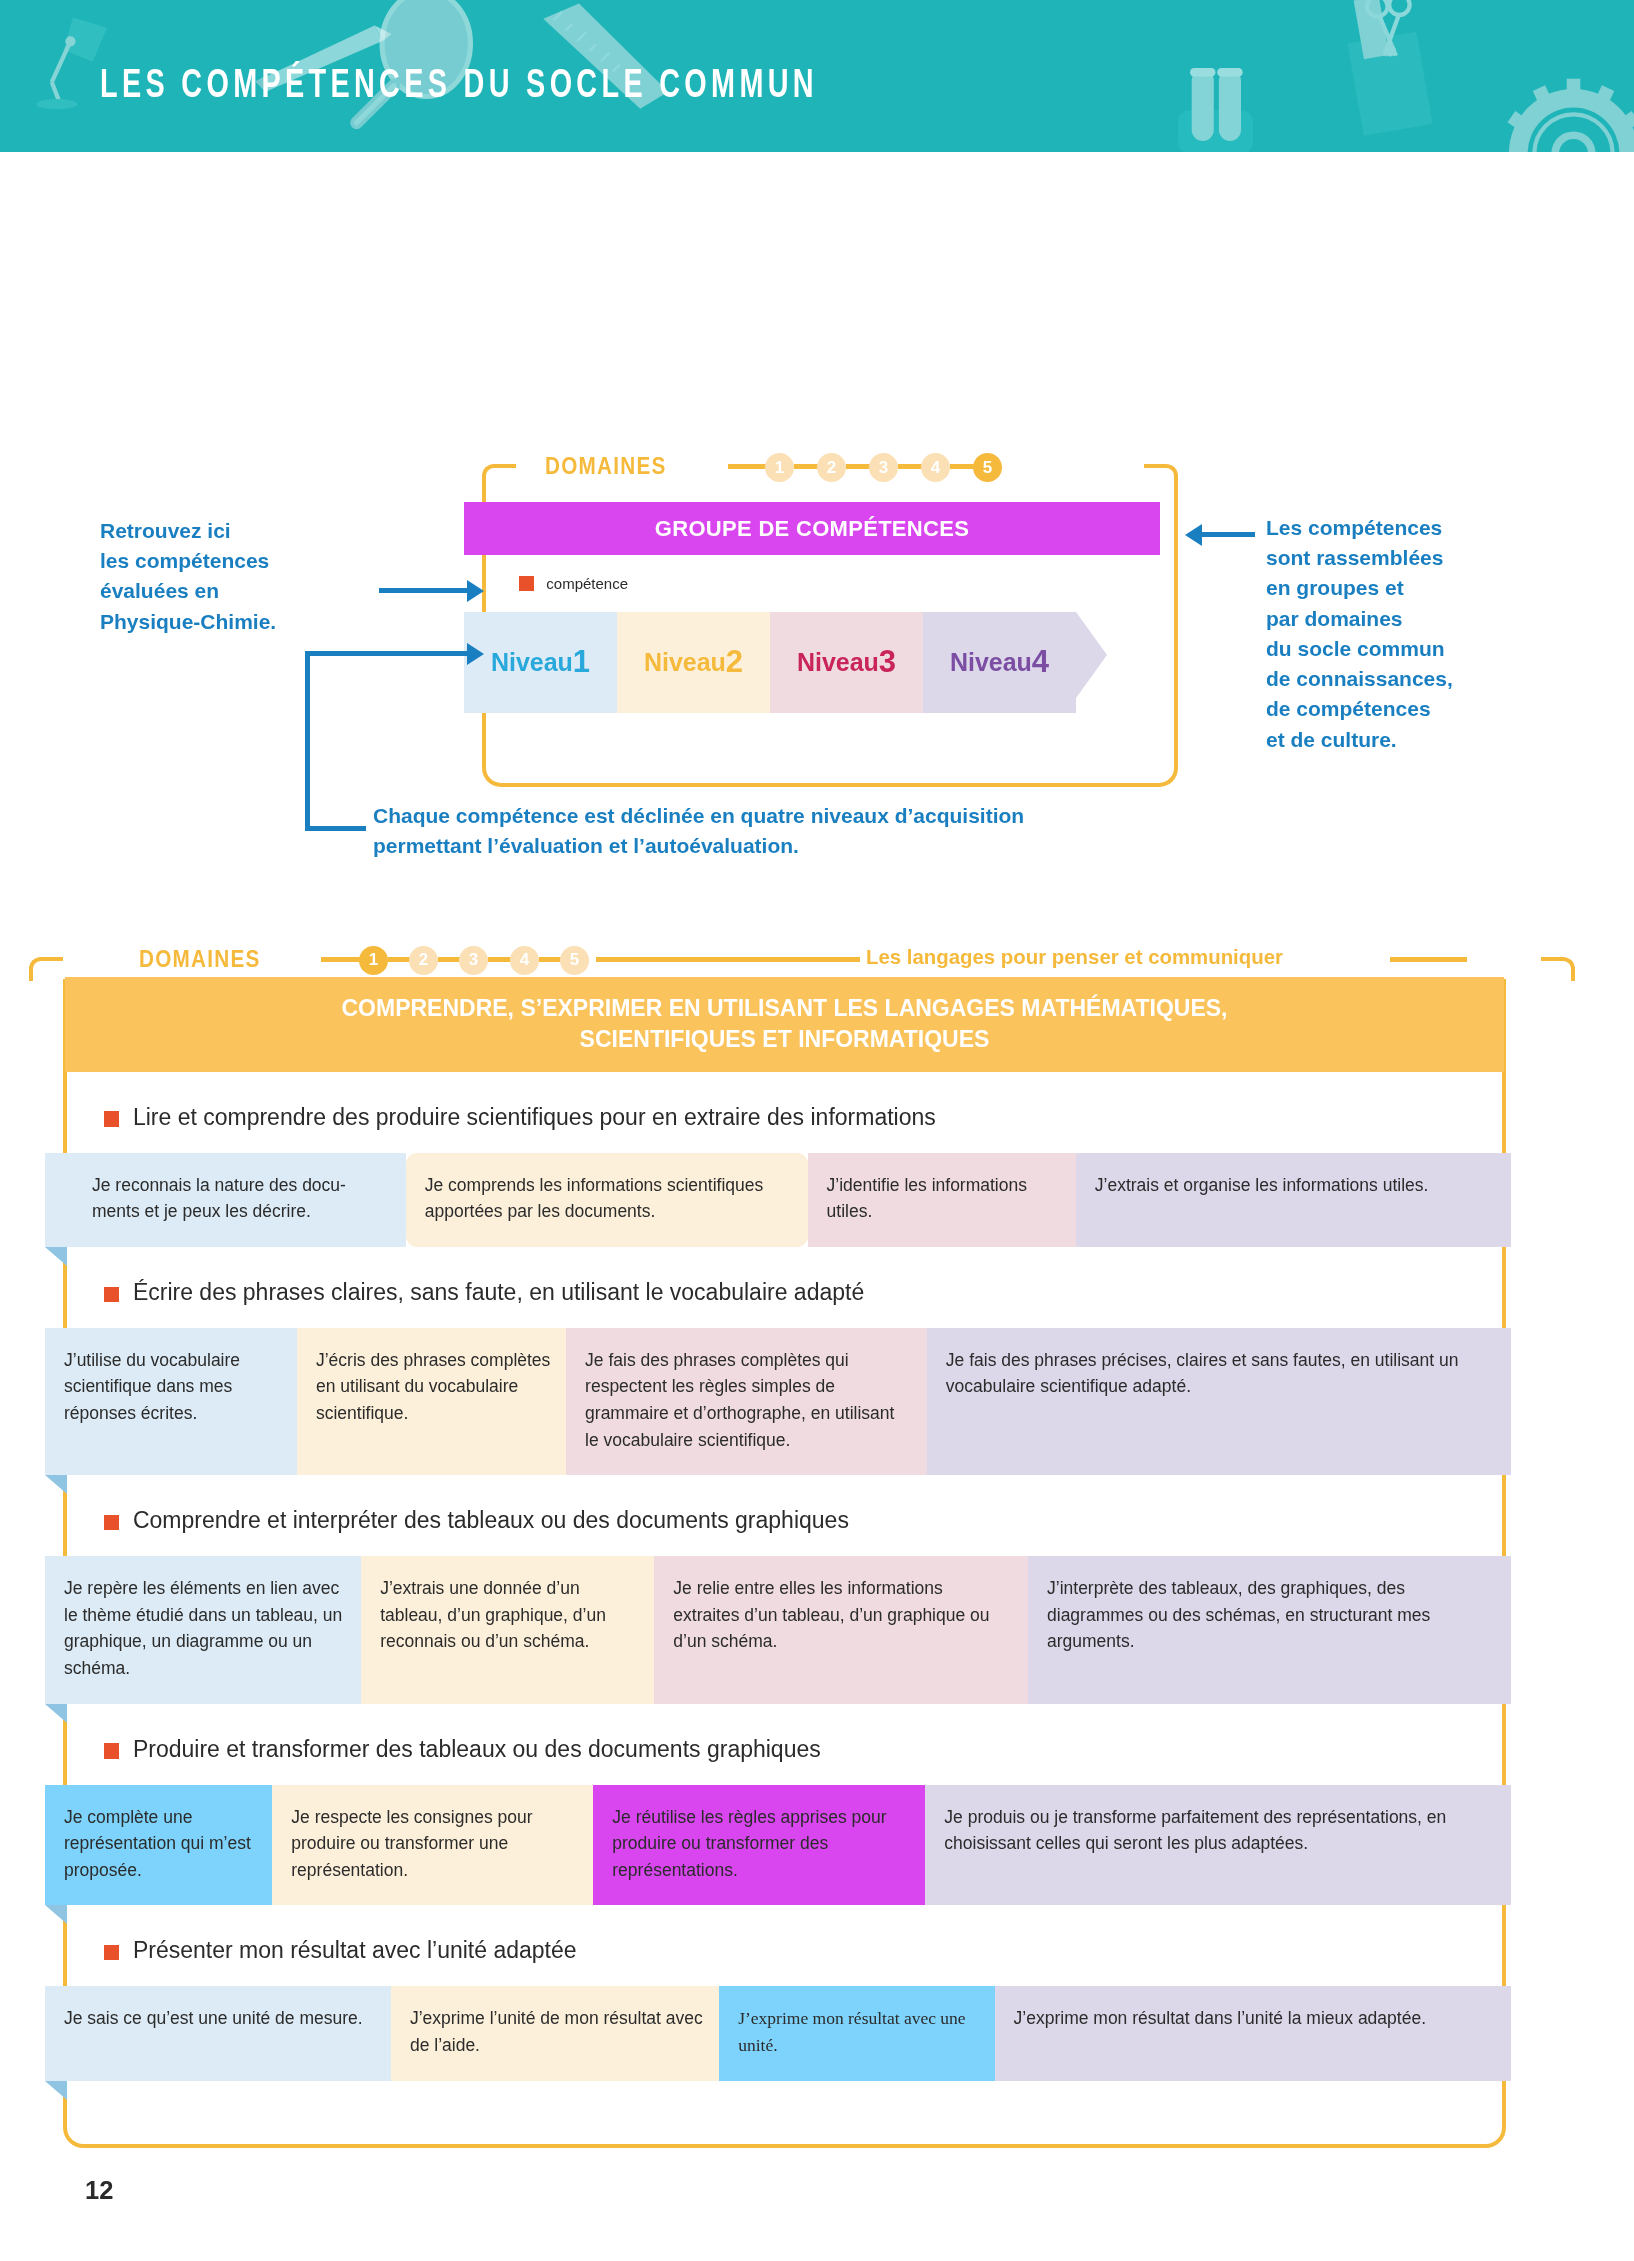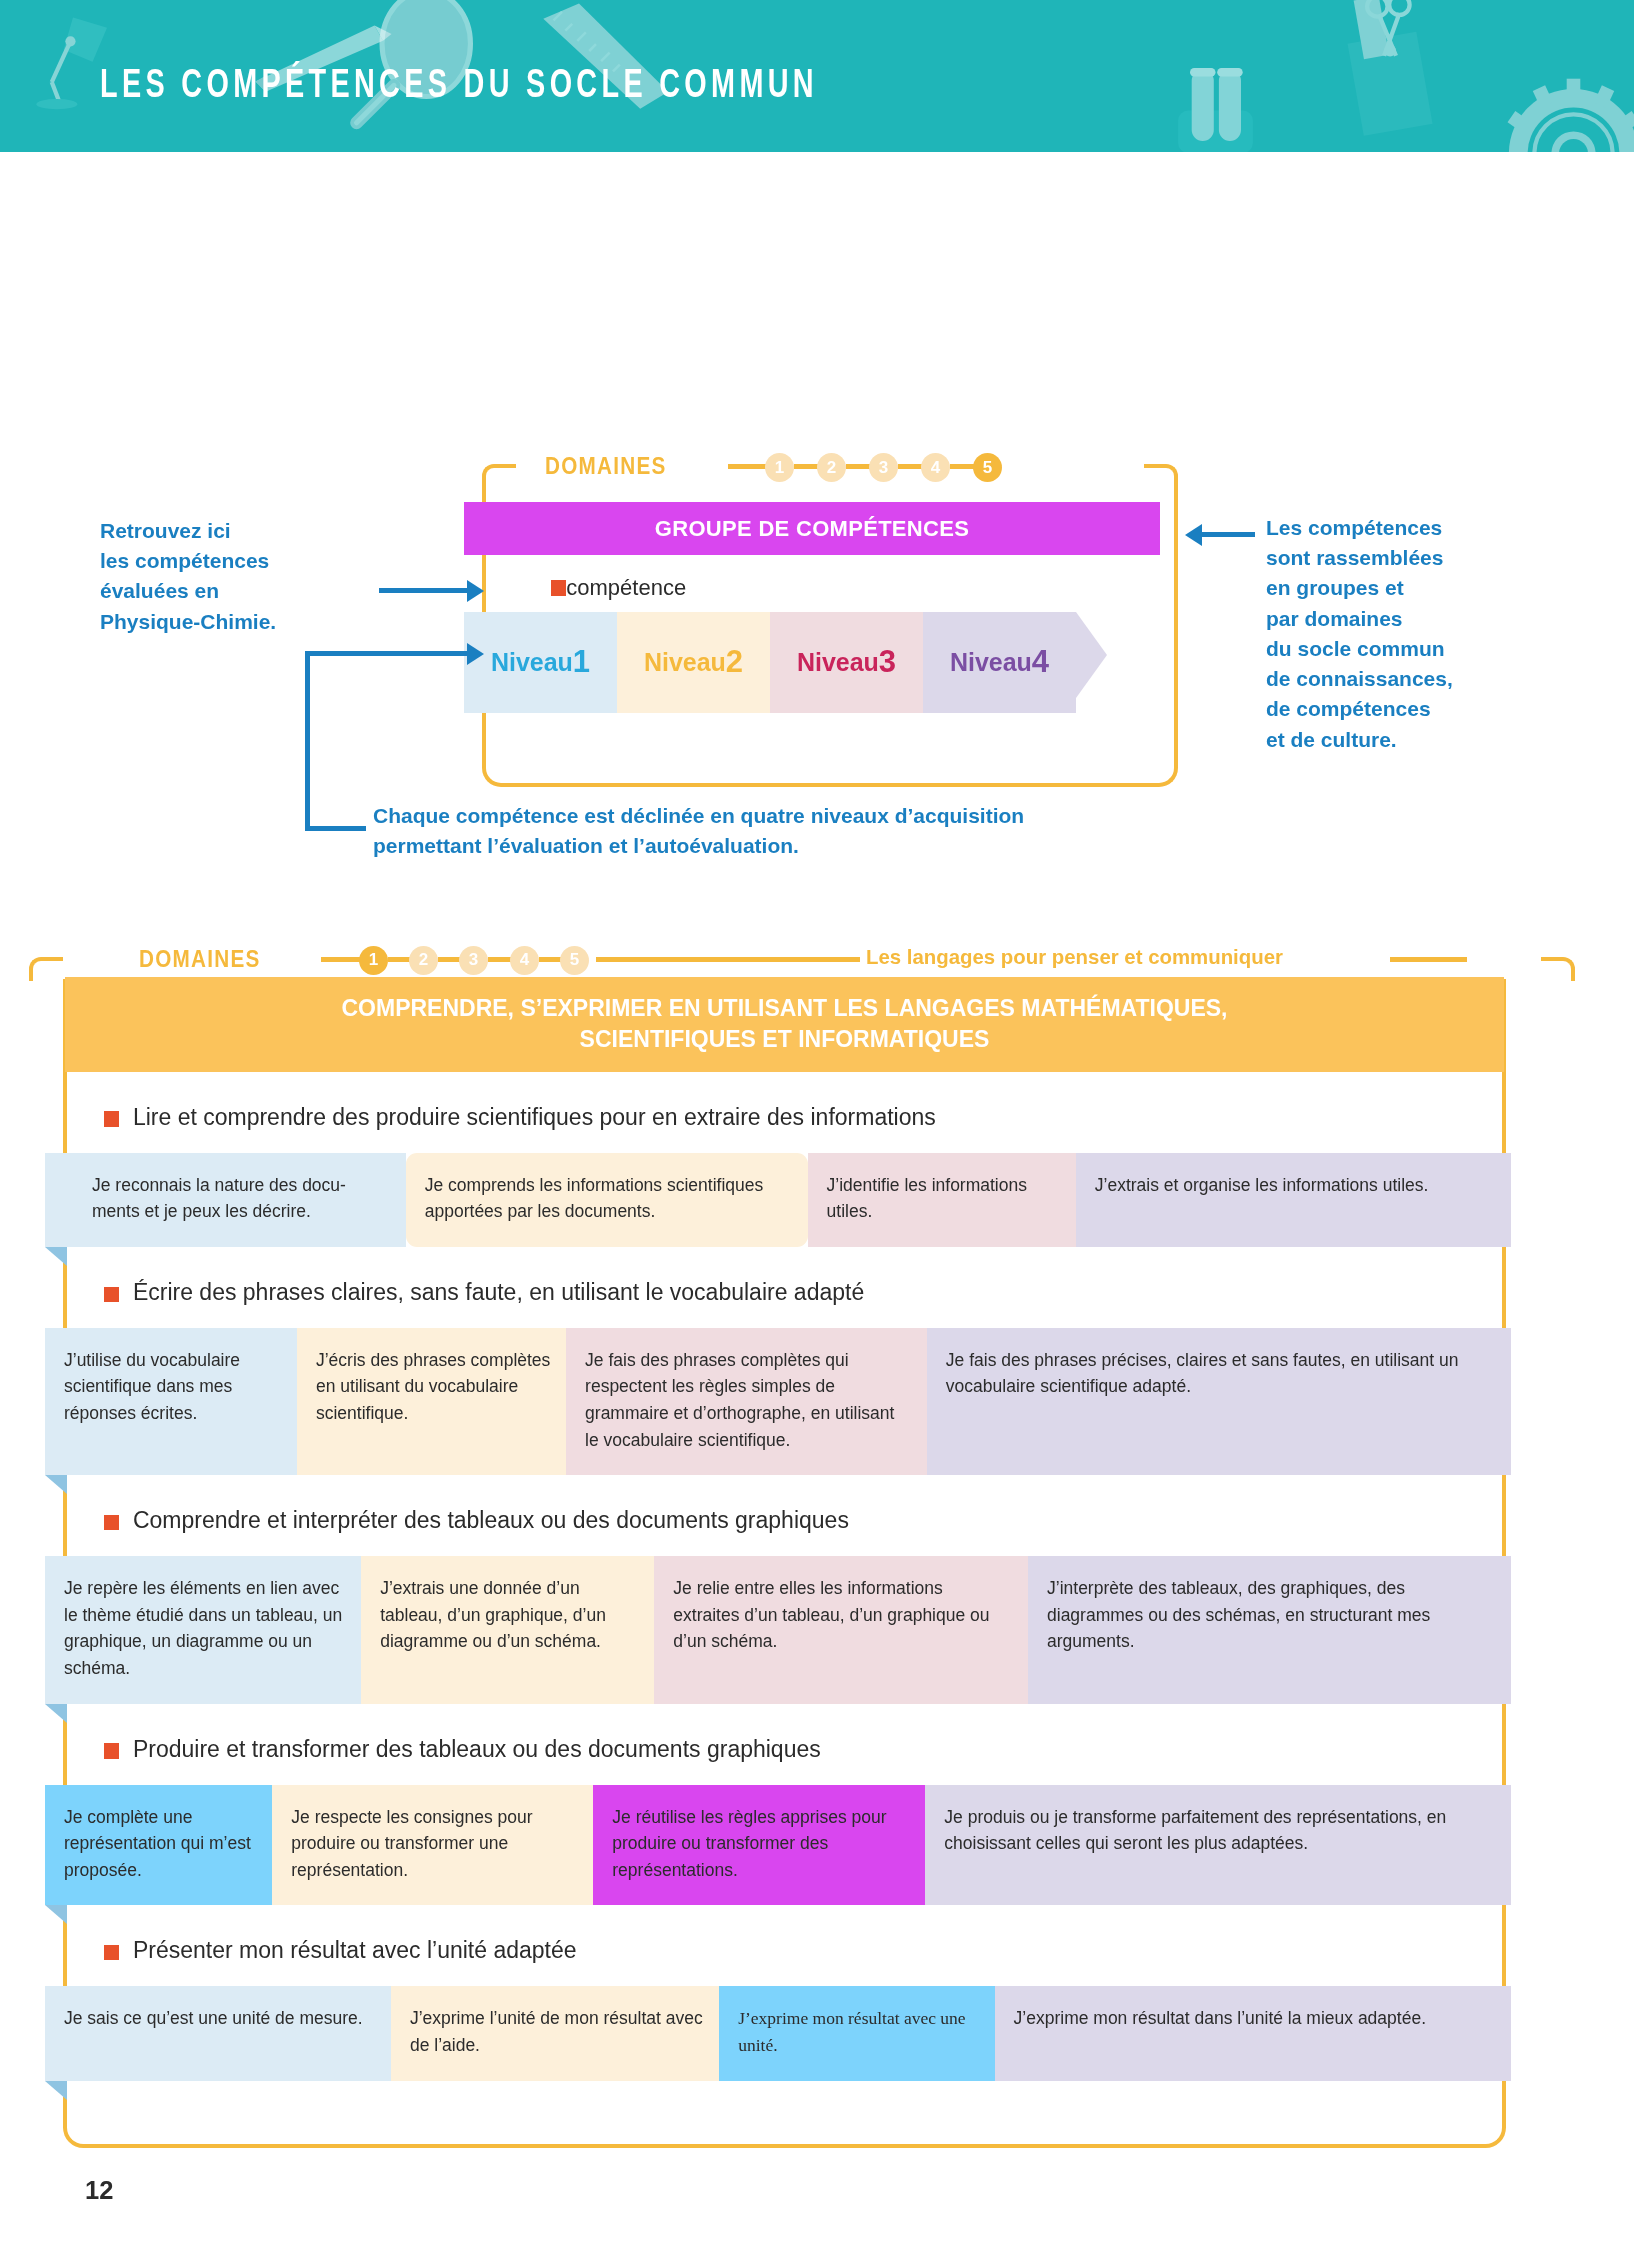--- a/index.html
+++ b/index.html
@@ -86,22 +86,22 @@
     background: #d946ef;
     display: flex; align-items: center; justify-content: center;
     color: #ffffff; font-weight: bold; font-size: 22px;
     letter-spacing: 0.3px;
     font-family: "Liberation Sans Narrow", "Liberation Sans", sans-serif;
     transform: none;
   }
 
   .legend-comp {
     position: absolute; left: 519px; top: 423px;
-    display: flex; align-items: center; 
-    font-size: 22px; color: #2B2B2B; margin-left: 32px;
+    display: flex; align-items: center; gap: 12px;
+    font-size: 15px; color: #2B2B2B;
   }
   .bullet-sq { width: 15.3px; height: 15.3px; background: #E8512A; display: inline-block; }
 
   .legend-levels { position: absolute; left: 464px; top: 460px; display: flex; height: 85px; }
   .legend-lvl {
     width: 153px; height: 101px;
     display: flex; flex-direction: row;
     align-items: center; justify-content: center;
     font-family: "Liberation Sans Narrow", "Liberation Sans", sans-serif;
     font-weight: bold;
@@ -395,21 +395,21 @@
           </div>
         </div>
       </div>
       <div class="comp">
         <div class="comp-head">
           <span class="bullet-sq"></span>
           <span>Comprendre et interpréter des tableaux ou des documents graphiques</span>
         </div>
         <div class="levels">
           <div class="lvl" style="background: rgb(220, 235, 245); flex: 245 0 0px; position: relative;">Je repère les éléments en lien avec le thème étudié dans un tableau, un graphique, un diagramme ou un schéma.<div class="fold"></div></div>
-          <div class="lvl" style="background: rgb(253, 240, 218); flex: 225 0 0px;">J’extrais une donnée d’un tableau, d’un graphique, d’un diagramme ou d’un schéma.</div>
+          <div class="lvl" style="background: rgb(253, 240, 218); flex: 225 0 0px;">J’extrais une donnée d’un tableau, d’un graphique, d’un reconnais ou d’un schéma.</div>
           <div class="lvl" style="background: rgb(240, 220, 224); flex: 295 0 0px;">Je relie entre elles les informations extraites d’un tableau, d’un graphique ou d’un schéma.</div>
           <div class="lvl" style="background: rgb(220, 216, 234); flex: 390 0 0px;">J’interprète des tableaux, des graphiques, des diagrammes ou des schémas, en structurant mes arguments.</div>
           <div class="lvl-tip" style="border: none; width: 29px; background: transparent;">
             <svg width="29" height="100%" viewBox="0 0 34 100" preserveAspectRatio="none" style="display:block;height:100%">
               <polygon points="0,0 34,50 0,100" fill="#DCD8EA"></polygon>
             </svg>
           </div>
         </div>
       </div>
       <div class="comp">

